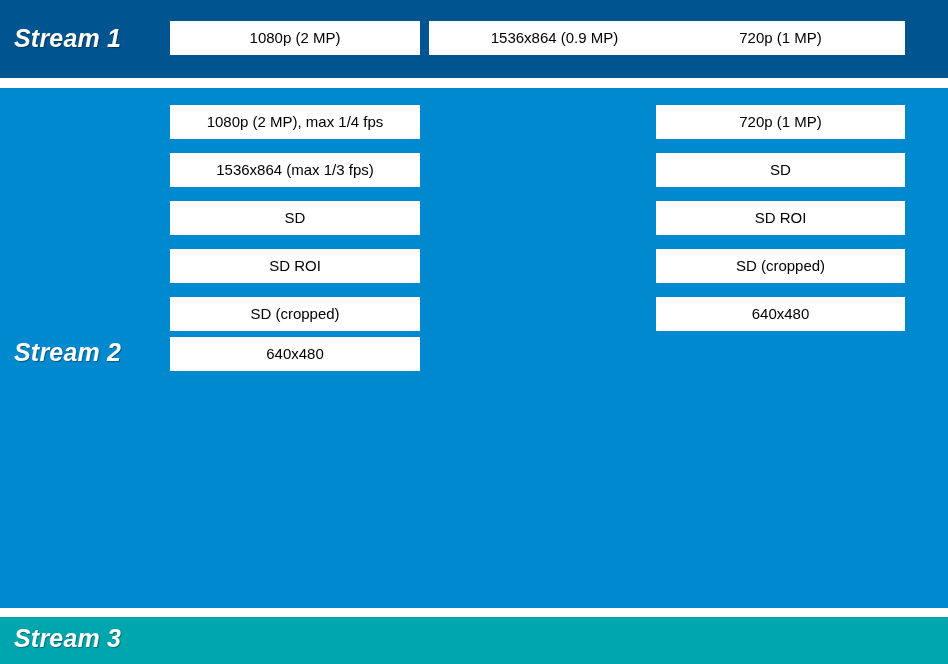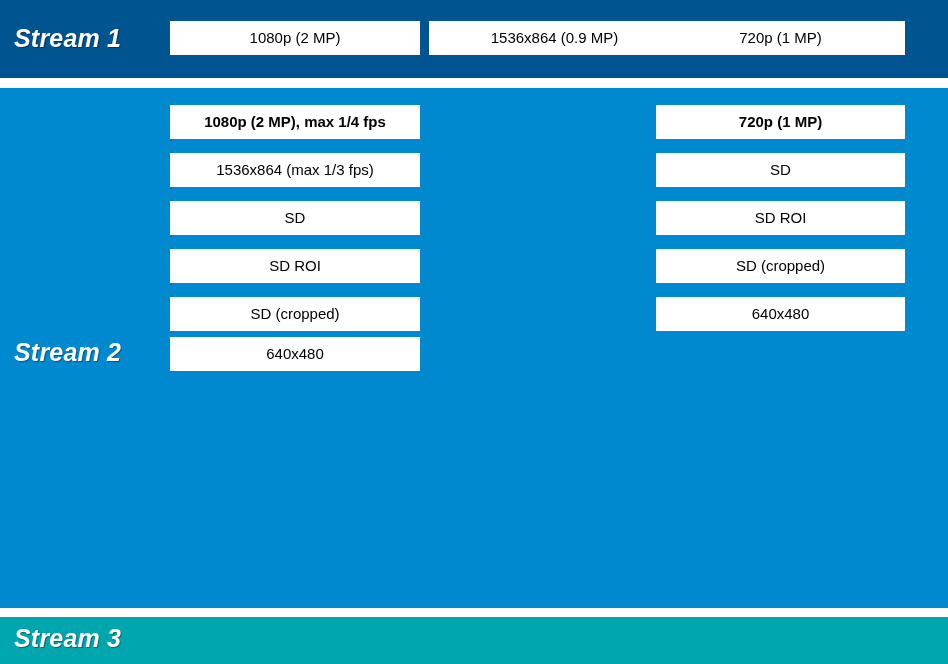--- a/index.html
+++ b/index.html
@@ -46,21 +46,21 @@
   
   .col1 { left: 170px; width: 250px; }
   .col2 { left: 429px; width: 251px; }
   .col3 { left: 656px; width: 249px; }
   .colwide { left: 170px; width: 768px; }
 
   
   .r-s1 { top: 21px; }
 
   
-  .r2-0 { top: 105px; font-weight: bold; }
+  .r2-0 { top: 105px; }
   .r2-1 { top: 153px; }
   .r2-2 { top: 201px; }
   .r2-3 { top: 249px; }
   .r2-4 { top: 297px; }
   .r2-5 { top: 337px; }
 
   
   .r-s3 { top: 623px; }
 </style>
 </head>

